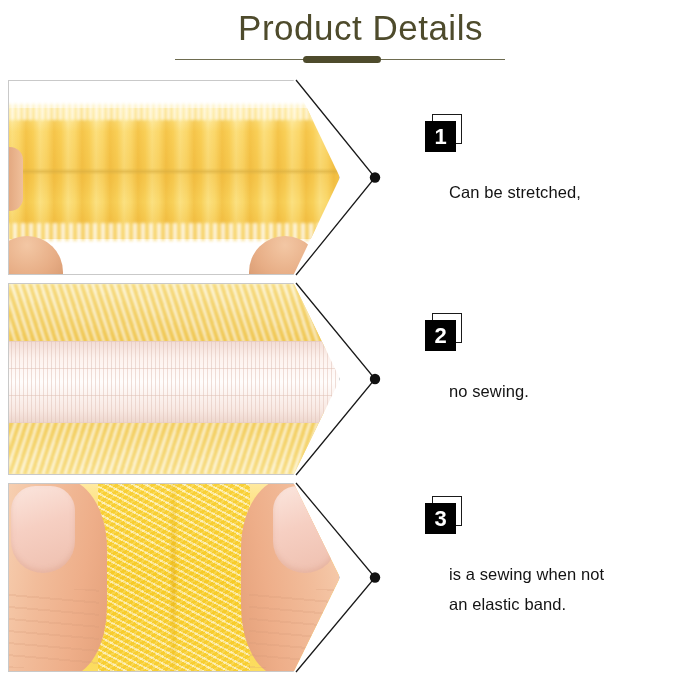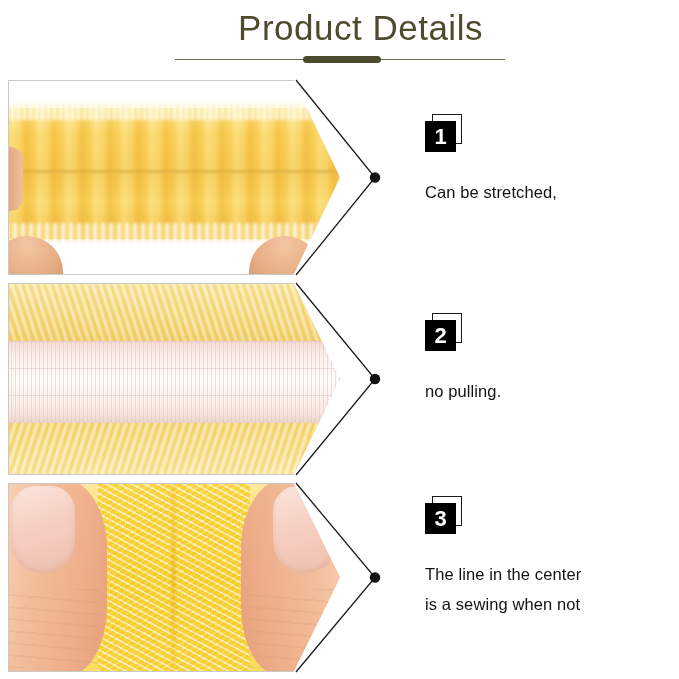--- a/index.html
+++ b/index.html
@@ -244,21 +244,21 @@
     line-height: 31px;
     text-align: center;
   }
   .detail-lines {
     font-family: "Liberation Sans", sans-serif;
     font-size: 16.5px;
     color: #131313;
     line-height: 30px;
     letter-spacing: 0.1px;
   }
-  .detail-lines div { white-space: nowrap; }
+  .detail-lines div { white-space: nowrap; margin-left: 24px; }
 </style>
 </head>
 <body>
 
 <div id="header">
   <div id="page-title">Product Details</div>
   <div id="title-divider">
     <div class="rule"></div>
     <div class="knob"></div>
   </div>
@@ -338,26 +338,26 @@
     <div>Can be stretched,</div>
   </div>
 </div>
 
 <div class="detail-item" style="top:320px;">
   <div class="badge">
     <div class="ghost"></div>
     <div class="solid">2</div>
   </div>
   <div class="detail-lines">
-    <div>no pulling.</div>
+    <div>no sewing.</div>
   </div>
 </div>
 
 <div class="detail-item" style="top:503px;">
   <div class="badge">
     <div class="ghost"></div>
     <div class="solid">3</div>
   </div>
   <div class="detail-lines">
-    <div>The line in the center</div>
     <div>is a sewing when not</div>
+    <div>an elastic band.</div>
   </div>
 </div>
 
 </body></html>

